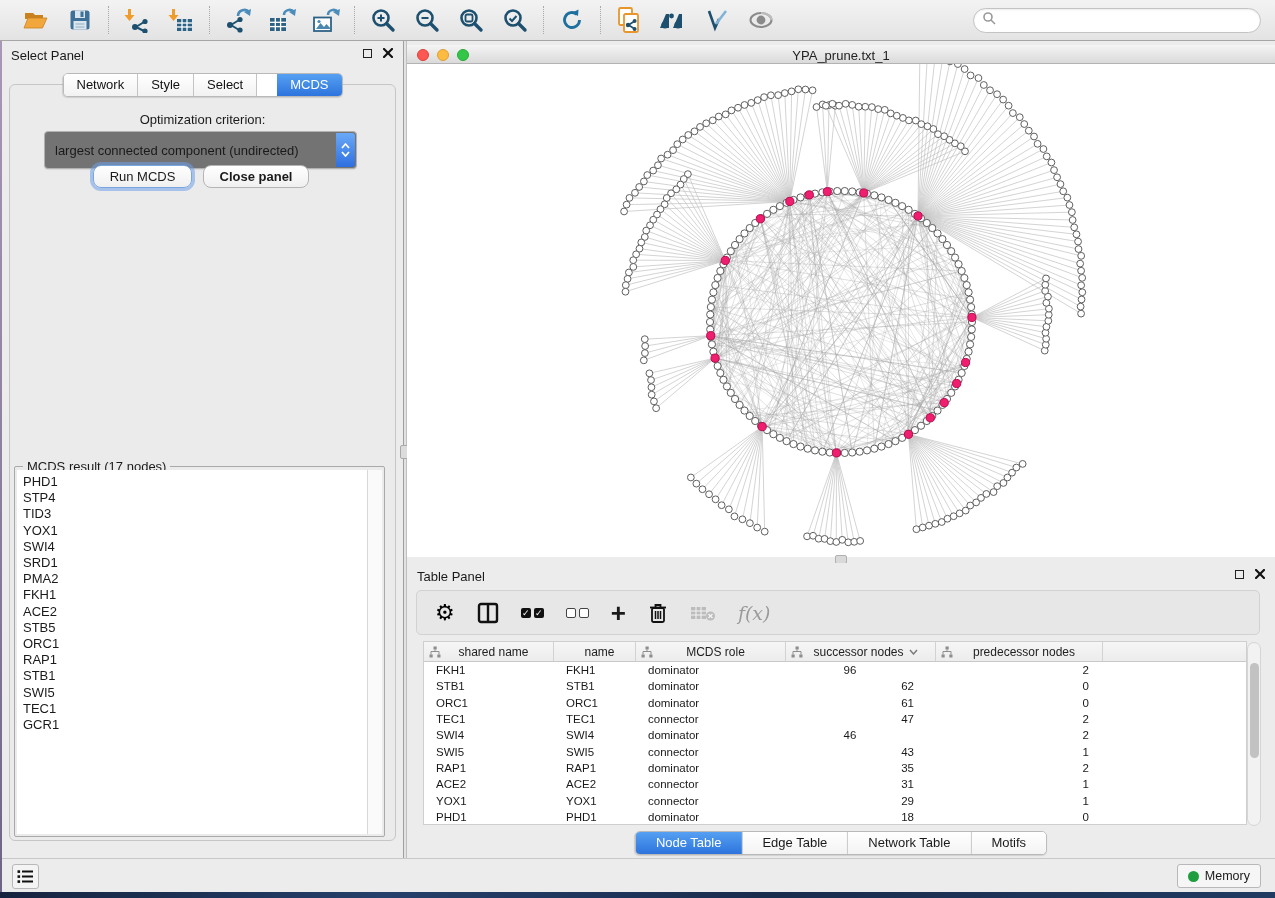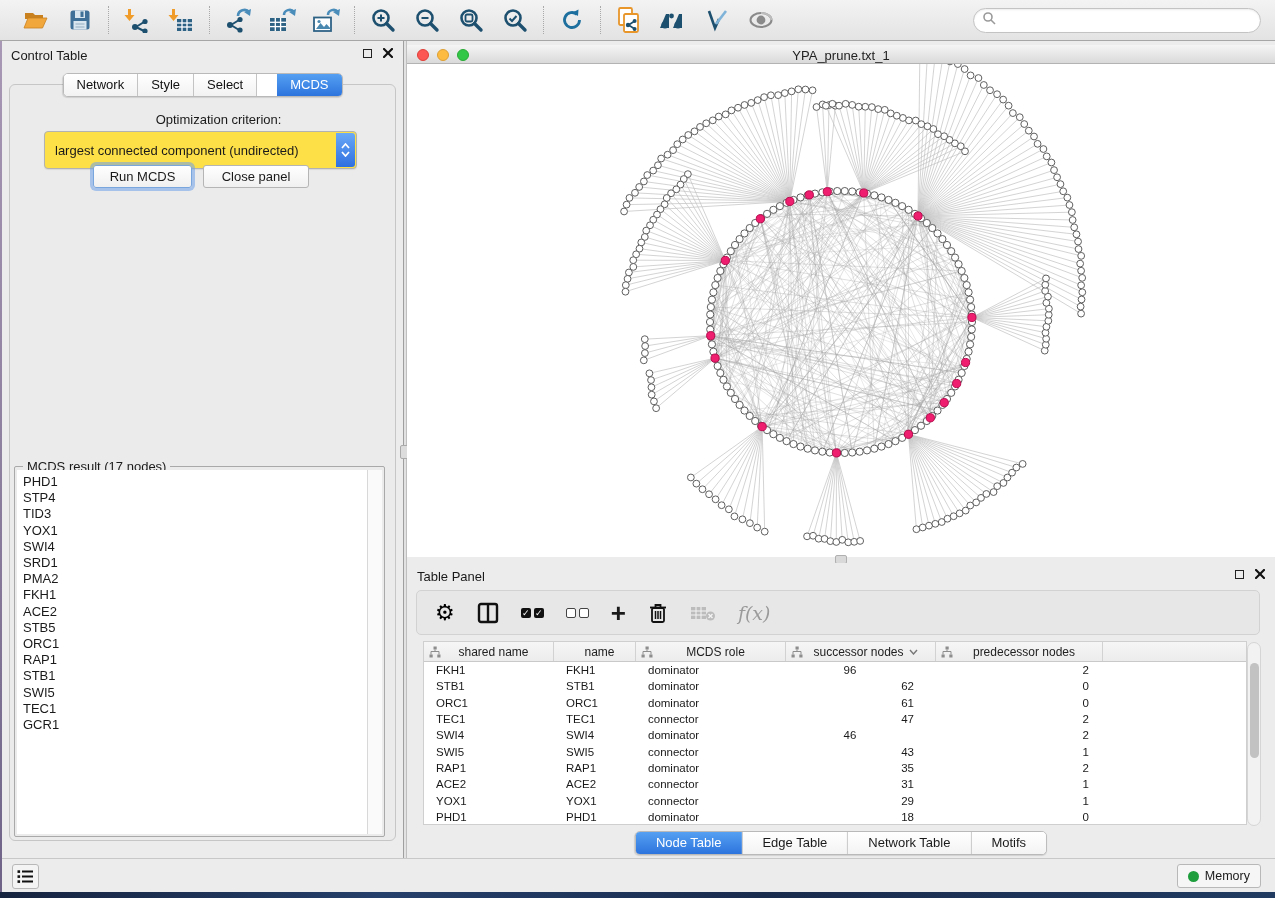--- a/index.html
+++ b/index.html
@@ -27,28 +27,28 @@
   .win-btns { position:absolute; right:10px; top:7px; display:flex; gap:11px; align-items:center; }
   .float-box { width:9px; height:9px; border:1.5px solid #222; display:inline-block; }
   .x-icon line { stroke:#111; stroke-width:2.2; stroke-linecap:round; }
 
   #cp-content-border { position:absolute; left:7px; top:43px; width:387px; height:757px; border:1px solid #c6c6c6; border-radius:6px; background:#ebebeb; }
   #cp-tabs { position:absolute; left:50%; transform:translateX(-50%); top:32px; display:flex; border:1px solid #b9b9b9; border-radius:5px; overflow:hidden; background:#fff; box-shadow:0 1px 1px rgba(0,0,0,.12); }
   .cp-tab { font-size:13px; padding:3px 13px 4px; background:linear-gradient(#ffffff,#f2f2f2); border-right:1px solid #c4c4c4; color:#111; cursor:default; }
   .cp-tab:last-child { border-right:none;margin-left:20px; }
   .cp-tab.active { background:linear-gradient(#55a0f2,#2d74dd); color:#fff; }
 
-  #opt-label { position:absolute; left:16px; top:71px; width:100%; text-align:center; font-size:13px; }
-  #opt-select { position:absolute; left:42px; top:90px; width:313px; height:38px; background:#fde047; border:1px solid #b2b2b2; border-radius:4px; display:flex; align-items:center; font-size:13px; padding-left:10px; box-shadow:0 1px 1px rgba(0,0,0,.08); }
+  #opt-label { position:absolute; left:0; top:71px; width:100%; text-align:center; font-size:13px; }
+  #opt-select { position:absolute; left:42px; top:90px; width:313px; height:38px; background:#737373; border:1px solid #b2b2b2; border-radius:4px; display:flex; align-items:center; font-size:13px; padding-left:10px; box-shadow:0 1px 1px rgba(0,0,0,.08); }
   #opt-stepper { position:absolute; right:1px; top:1px; bottom:1px; width:19px; border-radius:0 3px 3px 0; background:linear-gradient(#6aa9f7,#2e6fe0); display:flex; flex-direction:column; align-items:center; justify-content:center; gap:2px; }
   #opt-stepper svg { display:block; }
 
-  .cp-btn { position:absolute; top:124px; height:23px; background:linear-gradient(#ffffff,#f0f0f0); border:1px solid #b5b5b5; border-radius:3px; font-size:13px; display:flex; align-items:center; justify-content:center; cursor:default; }
+  .cp-btn { position:absolute; top:124px; height:23px; background:linear-gradient(#ffffff,#f0f0f0); border:1px solid #b5b5b5; border-radius:8px; font-size:13px; display:flex; align-items:center; justify-content:center; cursor:default; }
   #run-btn { left:91px; width:99px; box-shadow:0 0 0 3px rgba(110,160,235,.55); border-color:#7aa6de; }
-  #closepanel-btn { left:201px; width:106px; }
+  #closepanel-btn { left:201px; width:106px;font-weight:bold; }
 
   #mcds-fieldset { position:absolute; left:12px; top:425px; width:371px; height:371px; border:1px solid #a9a9a9; border-radius:2px; }
   #mcds-legend { position:absolute; left:8px; top:-8px; background:#ebebeb; padding:0 4px; font-size:13px; }
   #mcds-list { position:absolute; left:2px; top:3px; right:16px; bottom:2px; background:#fff; border-right:1px solid #d8d8d8; padding:4px 0 0 6px; overflow:hidden; }
   #mcds-scroll { position:absolute; top:3px; right:2px; width:14px; bottom:2px; background:#fafafa; }
   .mcds-item { font-size:13px; line-height:16.2px; }
 
   
   #vsplit { left:403px; top:41px; width:4px; height:817px; background:#e2e2e2; border-left:1px solid #9f9f9f; border-right:1px solid #bfbfbf; }
   #vsplit-handle { position:absolute; left:-4px; top:404px; width:10px; height:14px; background:#dcdcdc; border:1px solid #aaa; border-radius:2px; }
@@ -273,21 +273,21 @@
           <circle cx="6" cy="6" r="4" stroke="#9a9a9a" stroke-width="1.6" fill="none"></circle>
           <line x1="9" y1="9" x2="13" y2="13" stroke="#9a9a9a" stroke-width="1.6"></line>
         </svg>
     </span>
     <input id="search-input" placeholder="" style="">
   </div>
 </div>
 
 <div id="control-panel" class="abs">
   <div id="cp-header">
-    <span id="cp-title">Control Table</span>
+    <span id="cp-title">Select Panel</span>
     <span class="win-btns">
       <span class="float-box"></span>
       <svg class="x-icon" width="10" height="10" viewBox="0 0 10 10">
           <line x1="1" y1="1" x2="9" y2="9"></line>
           <line x1="9" y1="1" x2="1" y2="9"></line>
         </svg>
     </span>
   </div>
   <div id="cp-content-border"></div>
   <div id="cp-tabs">

